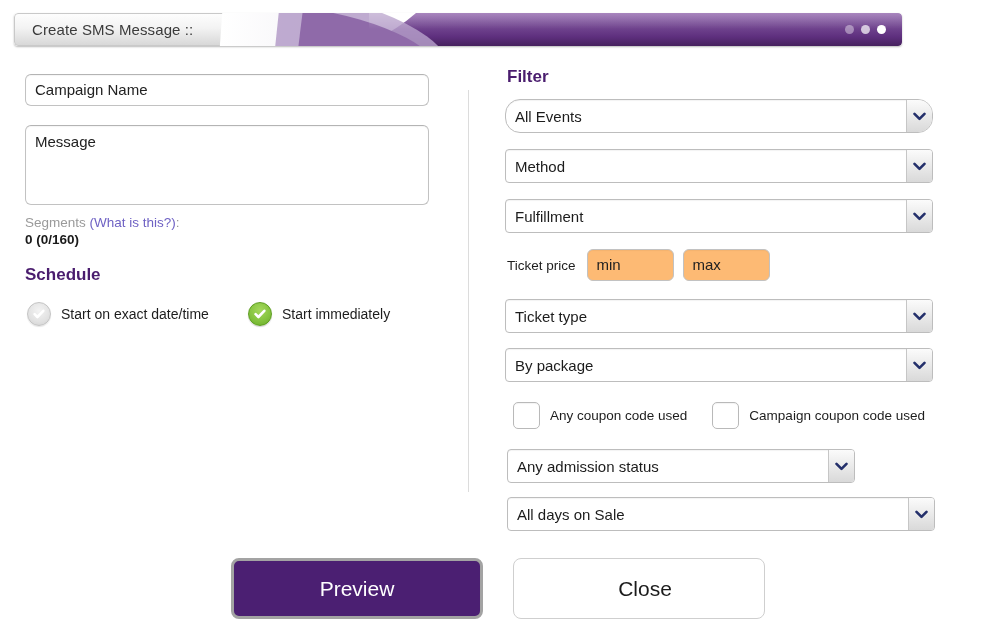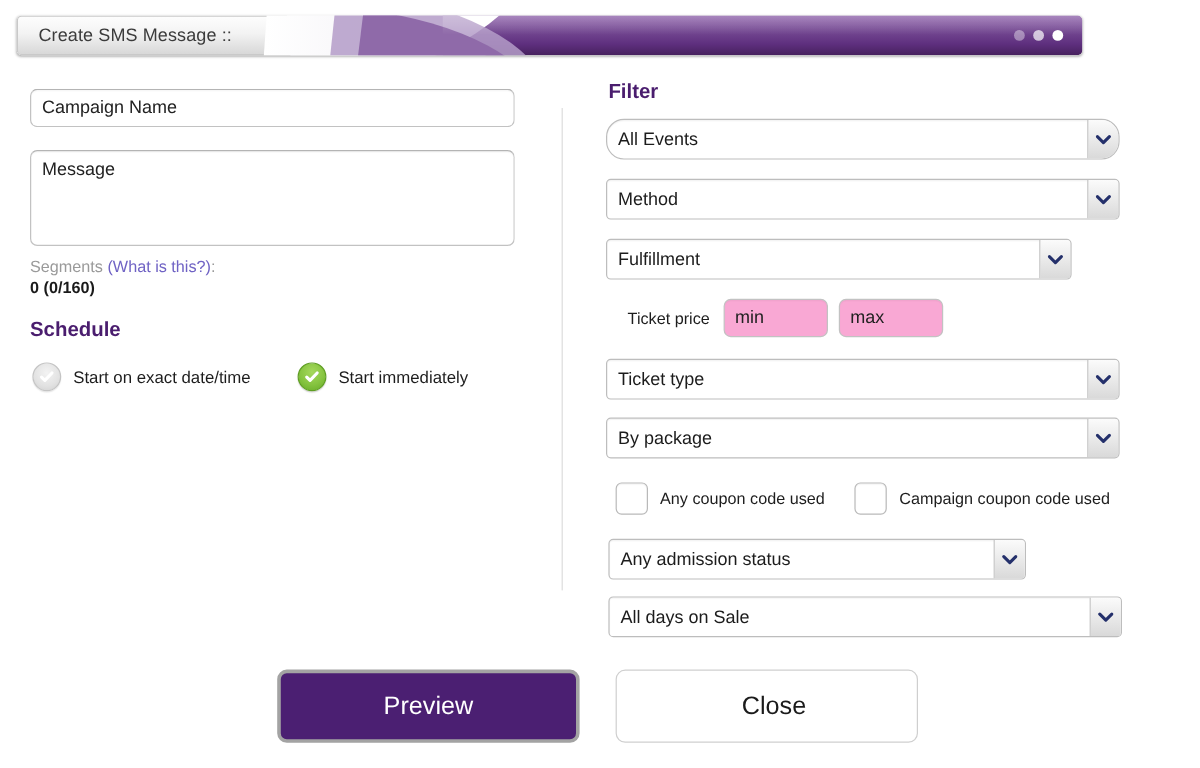--- a/index.html
+++ b/index.html
@@ -212,38 +212,37 @@
     width: 26px;
     align-self: stretch;
     background: linear-gradient(to bottom, #fbfbfb 0%, #ececec 45%, #d9d9d9 100%);
     border-left: 1px solid #c6c6c6;
     display: flex; align-items: center; justify-content: center;
   }
   .sel .sel-btn svg { display: block; }
 
   .sel-all-events { left: 505px; top: 99px; width: 428px; border-radius: 15px; }
   .sel-method     { left: 505px; top: 149px; width: 428px; }
-  .sel-fulfil     { left: 505px; top: 199px; width: 388px; }
+  .sel-fulfil     { left: 505px; top: 199px; width: 428px; }
   .sel-tickettype { left: 505px; top: 299px; width: 428px; }
   .sel-package    { left: 505px; top: 348px; width: 428px; }
   .sel-admission  { left: 507px; top: 449px; width: 348px; }
   .sel-daysonsale { left: 507px; top: 497px; width: 428px; gap: 48px; }
 
   
   .price-row {
     position: absolute;
     left: 507px; top: 249px;
     display: flex; align-items: center; gap: 9px;
     white-space: nowrap;
-    margin-left: 16px;
   }
   .price-row .plabel { font-size: 13.5px; color: #1d1d1d; margin-right: 2px; }
   .price-inp {
     width: 87px; height: 32px;
-    background: #f9a8d4;
+    background: #fdba74;
     border: 1px solid #c2c2c2;
     border-radius: 6px;
     font-size: 15px;
     color: #222222;
     padding: 0 9px;
     line-height: 30px;
     box-shadow: inset 0 1px 1px rgba(0,0,0,0.04);
   }
 
   

